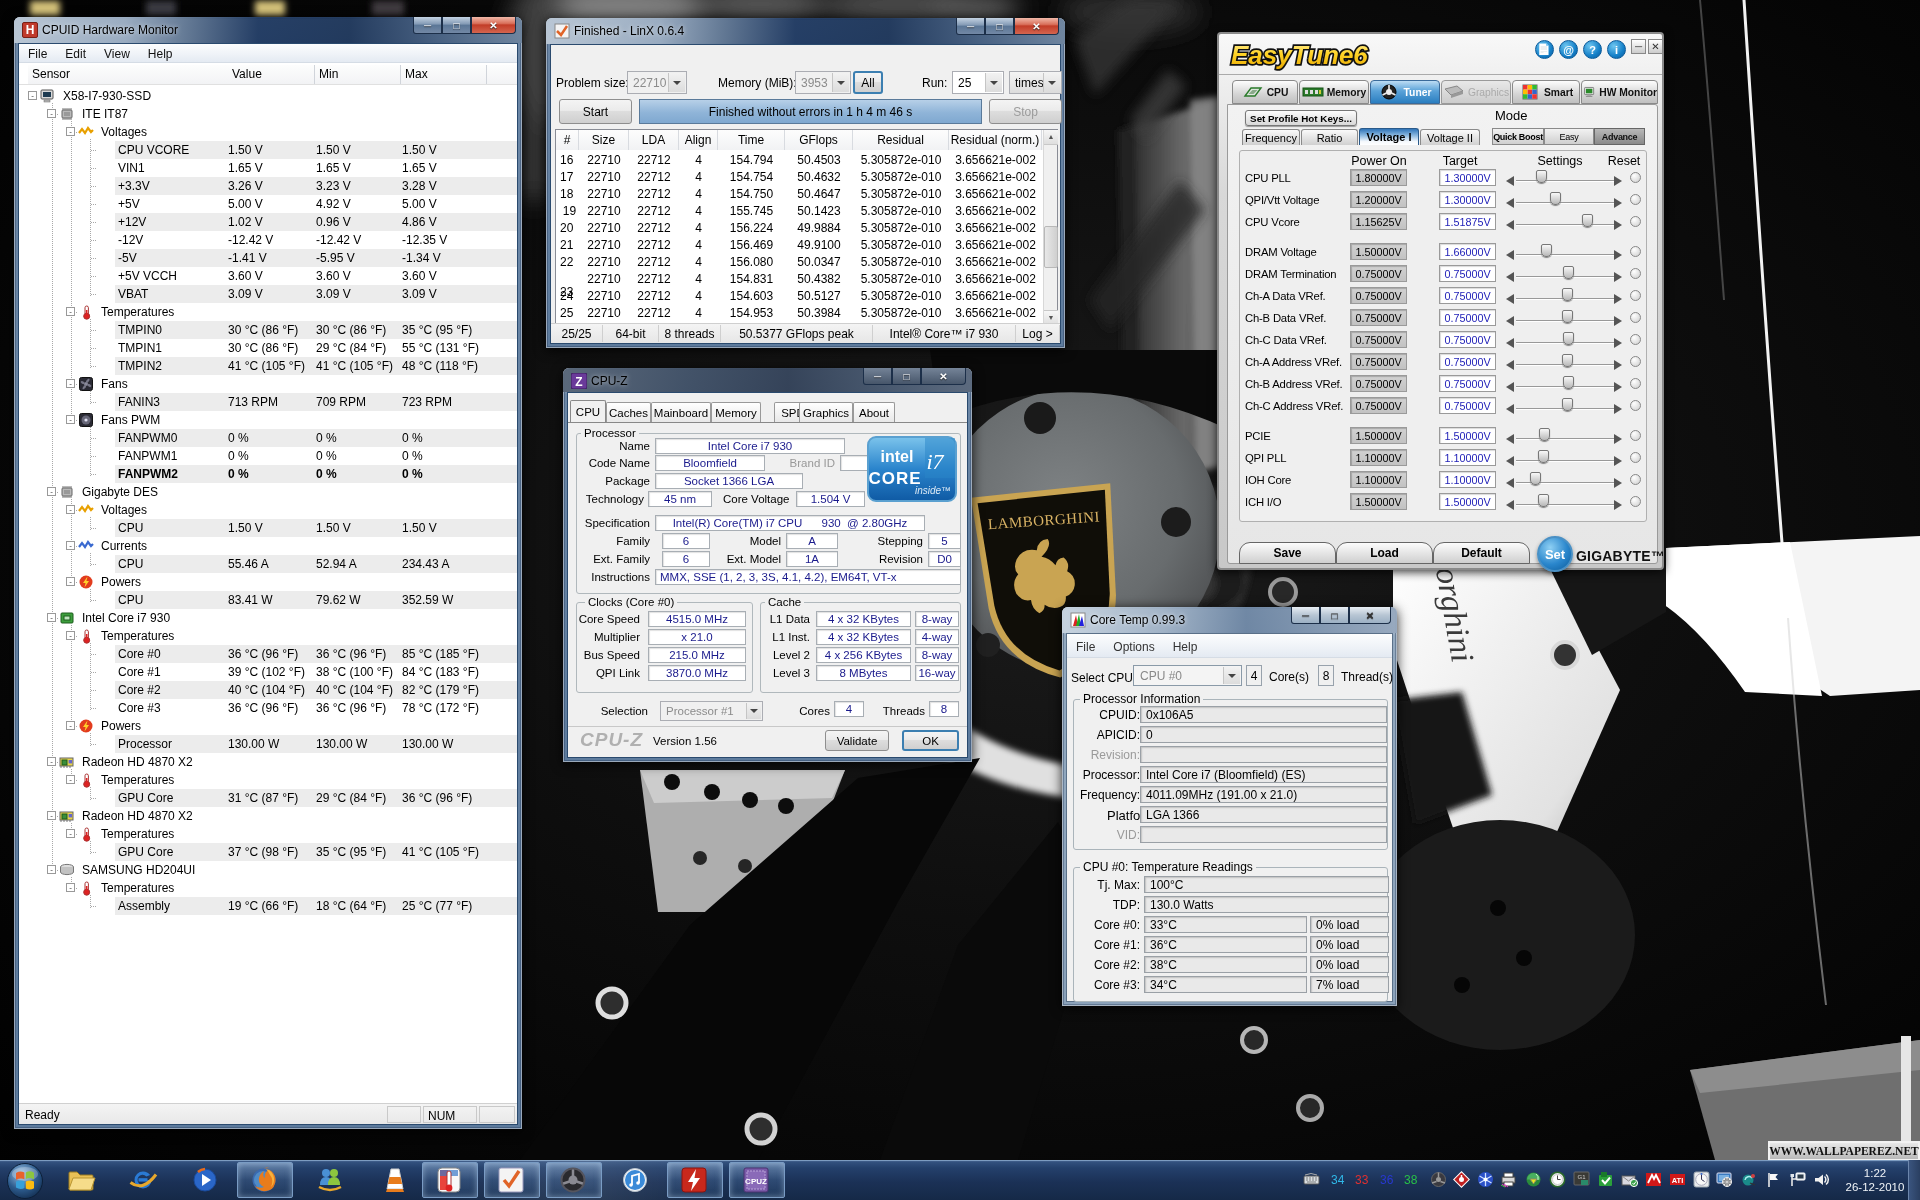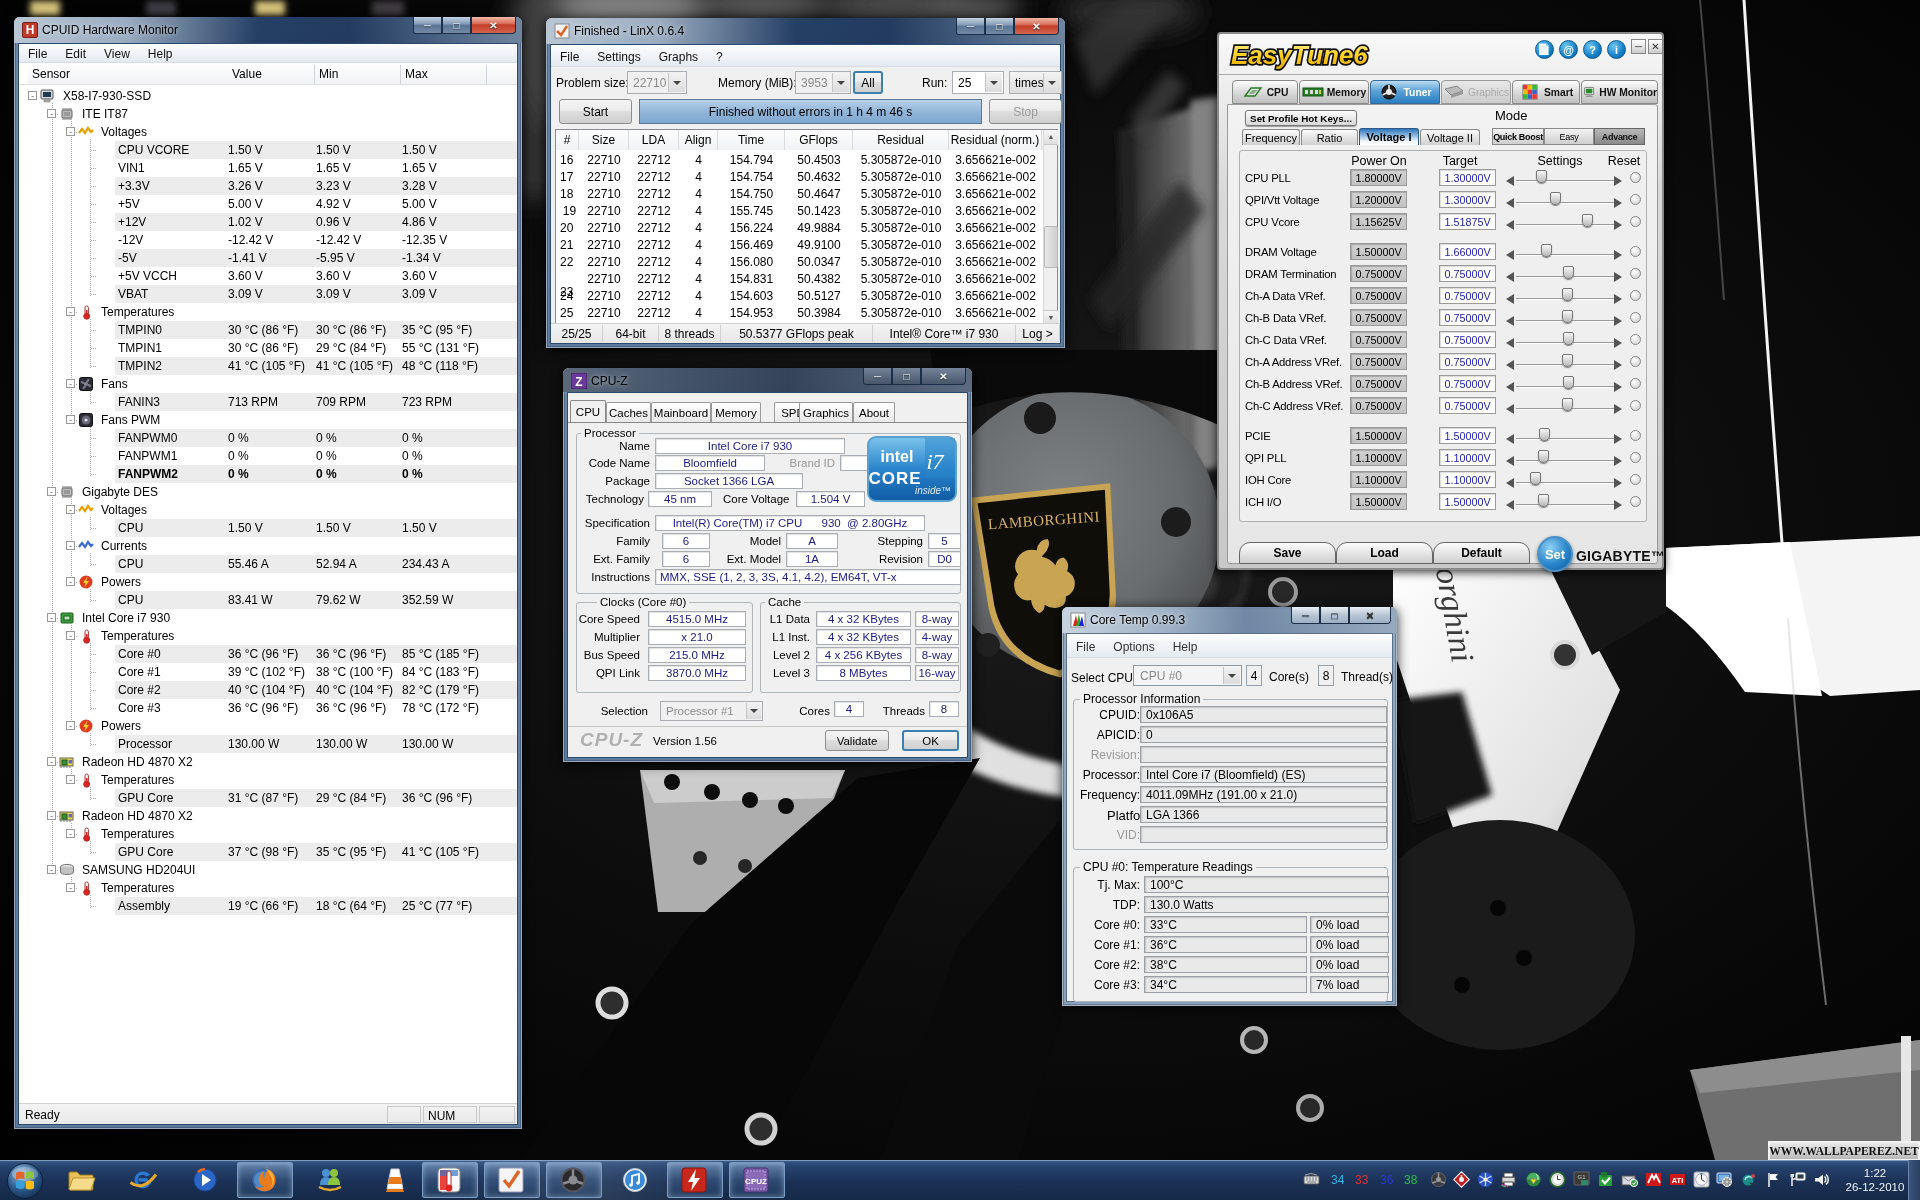--- a/index.html
+++ b/index.html
@@ -589,21 +589,20 @@
           <path d="M3,8 L7,12 L13,3" stroke="#e06428" stroke-width="2.5" fill="none"></path>
         </svg></span>
       <span class="ttl">Finished - LinX 0.6.4</span>
       <div class="capbtns">
         <div class="cb first">─</div>
         <div class="cb">□</div>
         <div class="cb close">✕</div>
       </div>
     </div>
     <div class="client" style="left:4px;top:26px;width:511px;height:300px;border:1px solid #2a4a6e">
-      <div class="menubar" style="position:absolute;left:0;top:0;right:0;height:22px;padding-top:2px"><span>File</span><span>Settings</span><span>Graphs</span><span>?</span></div>
       <div style="position:absolute;left:5px;top:31px;white-space:nowrap">Problem size:</div>
       <div class="combo dis" style="left:76px;top:26px;width:60px;height:23px;position:absolute;padding-left:5px">22710<span class="ar">
           <span class="car"></span>
         </span></div>
       <div style="position:absolute;left:167px;top:31px;white-space:nowrap">Memory (MiB):</div>
       <div class="combo dis" style="left:244px;top:26px;width:56px;height:23px;position:absolute;padding-left:5px">3953<span class="ar">
           <span class="car"></span>
         </span></div>
       <div class="btn" style="position:absolute;left:302px;top:26px;width:30px;height:23px;border:2px solid #3c7fb1">All</div>
       <div style="position:absolute;left:371px;top:31px;white-space:nowrap">Run:</div>
@@ -805,21 +804,21 @@
           </linearGradient>
         </defs>
 <rect x="1" y="1" width="88" height="64" rx="8" fill="url(#ilg)" stroke="#5aa0d0" stroke-width="2"></rect>
 <rect x="58" y="2" width="30" height="40" fill="#2a86c8" opacity=".5"></rect>
 <text x="30" y="26" font-size="16" fill="#fff" font-weight="bold" text-anchor="middle" style="font-family:'Liberation Sans'">intel</text>
 <text x="68" y="33" font-size="22" fill="#fff" text-anchor="middle" style="font-family:'Liberation Serif';font-style:italic">i7</text>
 <text x="28" y="48" font-size="17" fill="#fff" font-weight="bold" text-anchor="middle" letter-spacing="1">CORE</text>
 <text x="66" y="58" font-size="10" fill="#dceaf6" text-anchor="middle" font-style="italic">inside™</text>
 </svg>
       <fieldset style="position:absolute;left:8px;top:203px;width:177px;height:97px;border:1px solid #b0b8bc;border-radius:3px">
-        <legend style="margin-left:20px;padding:0 3px;font-size:11.5px">Clocks (Core #0)</legend>
+        <legend style="margin-left:8px;padding:0 3px;font-size:11.5px">Clocks (Core #0)</legend>
       </fieldset>
       <fieldset style="position:absolute;left:192px;top:203px;width:201px;height:97px;border:1px solid #b0b8bc;border-radius:3px">
         <legend style="margin-left:4px;padding:0 3px;font-size:11.5px">Cache</legend>
       </fieldset>
       <div style="position:absolute;left:10px;top:220px;width:62px;text-align:right;font-size:11.5px;color:#000;white-space:nowrap">Core Speed</div>
       <div style="position:absolute;left:80px;top:218px;width:98px;height:16px;border:1px solid #a8aeb4;background:#fff;box-shadow:inset 1px 1px 1px rgba(0,0,0,.12);display:flex;align-items:center;justify-content:center;font-size:11.5px;color:#1a1a8c;white-space:nowrap">4515.0 MHz</div>
       <div style="position:absolute;left:10px;top:238px;width:62px;text-align:right;font-size:11.5px;color:#000;white-space:nowrap">Multiplier</div>
       <div style="position:absolute;left:80px;top:236px;width:98px;height:16px;border:1px solid #a8aeb4;background:#fff;box-shadow:inset 1px 1px 1px rgba(0,0,0,.12);display:flex;align-items:center;justify-content:center;font-size:11.5px;color:#1a1a8c;white-space:nowrap">x 21.0</div>
       <div style="position:absolute;left:10px;top:256px;width:62px;text-align:right;font-size:11.5px;color:#000;white-space:nowrap">Bus Speed</div>
       <div style="position:absolute;left:80px;top:254px;width:98px;height:16px;border:1px solid #a8aeb4;background:#fff;box-shadow:inset 1px 1px 1px rgba(0,0,0,.12);display:flex;align-items:center;justify-content:center;font-size:11.5px;color:#1a1a8c;white-space:nowrap">215.0 MHz</div>

